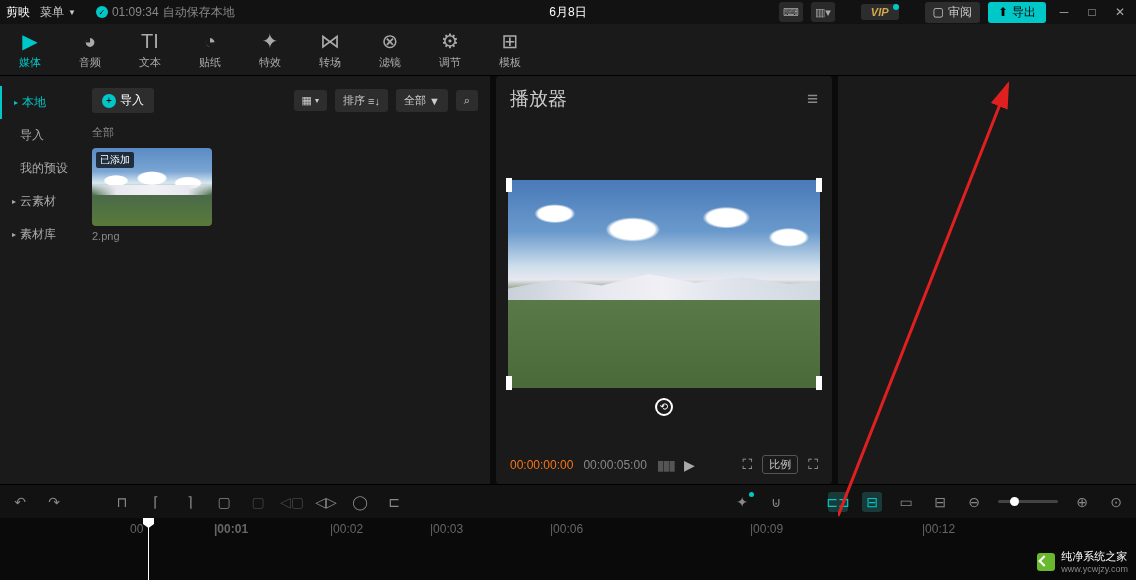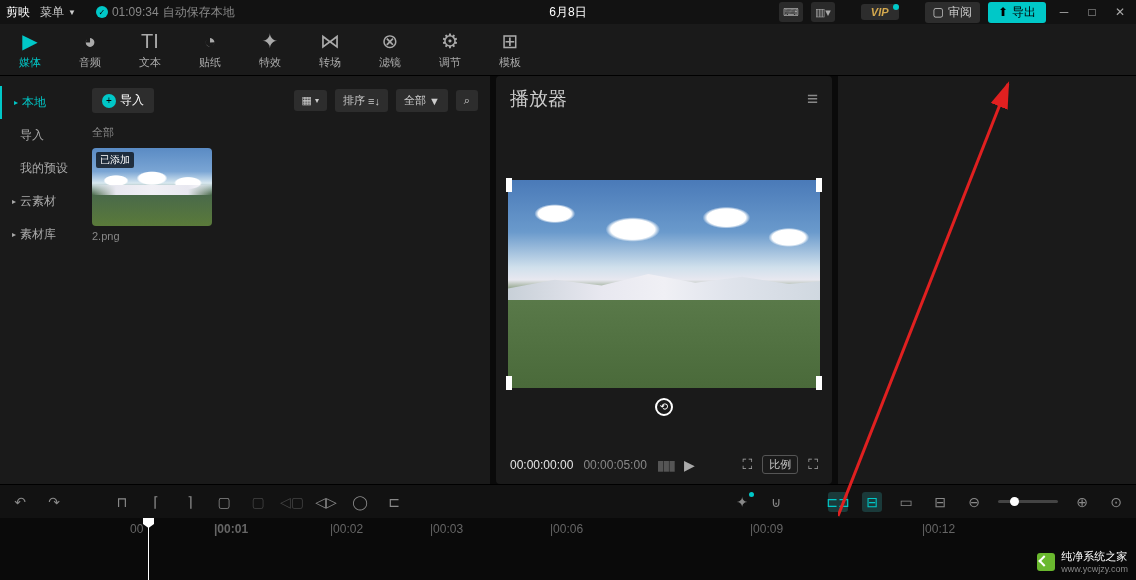--- a/index.html
+++ b/index.html
@@ -60,21 +60,21 @@
     .preview-img { width: 100%; height: 100%; background: linear-gradient(to bottom, #4a7ab8 0%, #6a9acc 25%, #d0e0ec 42%, #e8e8f0 48%, #5a7a4a 55%, #4a6a3a 100%); position: relative; overflow: hidden; }
     .preview-img::before { content:''; position:absolute; left:0; right:0; top:5%; height:38%; background: radial-gradient(ellipse 30px 14px at 15% 30%, #fff 55%, transparent 68%), radial-gradient(ellipse 40px 18px at 40% 50%, #fff 55%, transparent 68%), radial-gradient(ellipse 35px 16px at 70% 35%, #fff 55%, transparent 68%), radial-gradient(ellipse 30px 14px at 90% 60%, #fff 55%, transparent 68%); }
     .preview-img::after { content:''; position:absolute; left:0; right:0; top:44%; height:14%; background: linear-gradient(90deg, #c8d0d8 0%, #e8e8f0 30%, #f0f0f5 50%, #e0e4ec 70%, #d0d8e0 100%); clip-path: polygon(0 60%, 15% 30%, 30% 50%, 45% 10%, 60% 40%, 75% 20%, 90% 45%, 100% 35%, 100% 100%, 0 100%); }
     .handle { position: absolute; width: 6px; height: 14px; background: #fff; }
     .handle.tl { top: -2px; left: -2px; }
     .handle.tr { top: -2px; right: -2px; }
     .handle.bl { bottom: -2px; left: -2px; }
     .handle.br { bottom: -2px; right: -2px; }
     .rotate-handle { position: absolute; bottom: -28px; left: 50%; transform: translateX(-50%); width: 18px; height: 18px; border: 2px solid #fff; border-radius: 50%; display: flex; align-items: center; justify-content: center; color: #fff; font-size: 10px; cursor: pointer; }
     .player-controls { display: flex; align-items: center; padding: 10px 14px; gap: 10px; font-size: 12px; }
-    .time-current { color: #e5e5e5; font-variant-numeric: tabular-nums; }
+    .time-current { color: #f97316; font-variant-numeric: tabular-nums; }
     .time-total { color: #888; font-variant-numeric: tabular-nums; }
     .pc-spacer { flex: 1; }
     .pc-icon { color: #aaa; cursor: pointer; font-size: 14px; display: flex; }
     .ratio-btn { border: 1px solid #555; padding: 1px 6px; border-radius: 3px; font-size: 11px; cursor: pointer; }
     
     
     .right-panel { width: 298px; background: #1a1a1a; position: relative; }
     
     
     .arrow-svg { position: absolute; top: 0; left: 0; pointer-events: none; z-index: 100; }

